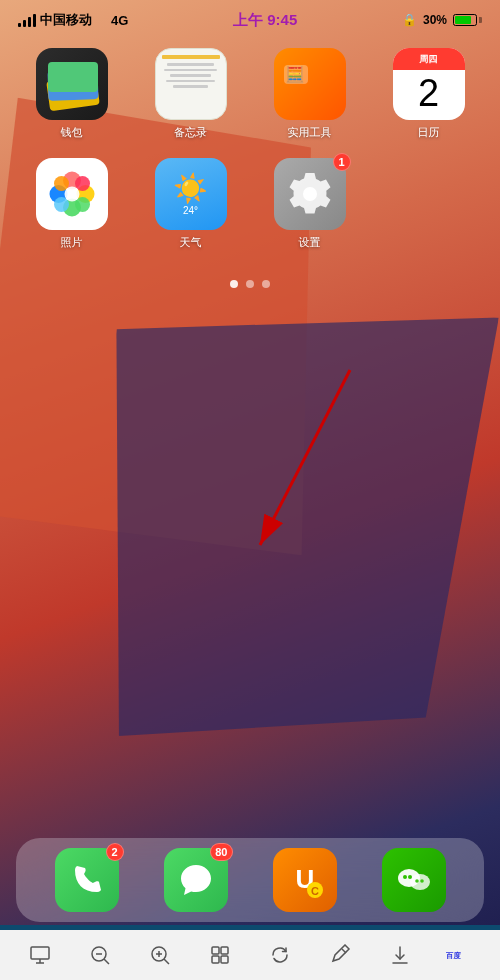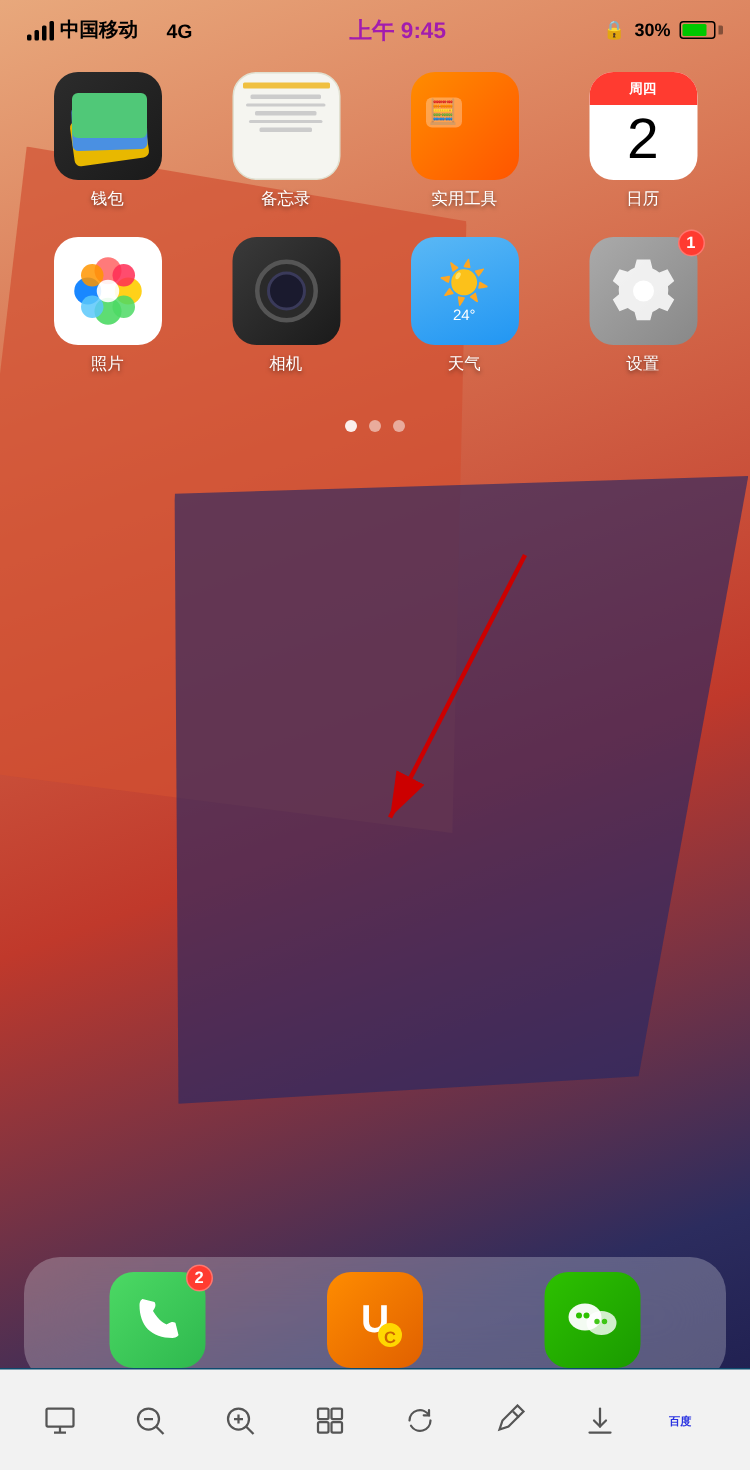--- a/index.html
+++ b/index.html
@@ -316,23 +316,23 @@
       flex-direction: column;
       align-items: center;
       position: relative;
       cursor: pointer;
     }
 
     
     .bottom-toolbar {
       position: absolute;
       bottom: 0; left: 0; right: 0;
-      height: 68px;
+      height: 55px;
       background: #f2f2f2;
-      border-top: 1px solid #0c4a6e;
+      border-top: 5px solid #0c4a6e;
       z-index: 20;
       display: flex;
       align-items: center;
       justify-content: space-around;
       padding: 0 10px;
     }
     .toolbar-icon {
       width: 28px;
       height: 28px;
       display: flex;
@@ -479,28 +479,20 @@
           <circle cx="22" cy="22" r="10" fill="#ff9500" opacity="0.85"></circle>
           <circle cx="50" cy="22" r="10" fill="#ff2d55" opacity="0.85"></circle>
           <circle cx="22" cy="50" r="10" fill="#5ac8fa" opacity="0.85"></circle>
           <circle cx="50" cy="50" r="10" fill="#4cd964" opacity="0.85"></circle>
           <circle cx="36" cy="36" r="10" fill="#fff" opacity="0.9"></circle>
         </svg>
       </div>
       <span class="app-label">照片</span>
     </div>
 
-    <div class="app-icon">
-      <div class="app-icon-img" style="background:linear-gradient(135deg,#3a3a3a,#1a1a1a);">
-        <div class="camera-lens">
-          <div class="camera-inner"></div>
-        </div>
-      </div>
-      <span class="app-label">相机</span>
-    </div>
 
 
 
     <div class="app-icon">
       <div class="app-icon-img" style="background:linear-gradient(160deg,#5ab8f5,#2196f3); flex-direction:column;">
         <span class="weather-sun">☀️</span>
         <span class="weather-temp">24°</span>
       </div>
       <span class="app-label">天气</span>
     </div>
@@ -539,20 +531,28 @@
 
     <div class="dock-app">
       <div class="dock-phone-bg">
         <div class="badge">2</div>
         <svg width="36" height="36" viewBox="0 0 36 36" xmlns="http://www.w3.org/2000/svg">
           <path d="M8 4c0 0-2 1-2 4 0 14 8 22 22 22 3 0 4-2 4-2l-2-8s-1-1-3-0.5c-1.5 0.5-3 1.5-3 1.5s-5-2-9-9c0 0 1-1.5 1.5-3s-0.5-3-0.5-3L8 4z" fill="white"></path>
         </svg>
       </div>
     </div>
 
+    <div class="dock-app">
+      <div class="dock-message-bg">
+        <div class="badge">80</div>
+        <svg width="38" height="38" viewBox="0 0 38 38" xmlns="http://www.w3.org/2000/svg">
+          <path d="M19 4C10.7 4 4 10.1 4 17.5c0 3.8 1.7 7.2 4.5 9.7L7 34l7.2-3.6A16.5 16.5 0 0 0 19 31c8.3 0 15-6.1 15-13.5S27.3 4 19 4z" fill="white"></path>
+        </svg>
+      </div>
+    </div>
 
     <div class="dock-app">
       <div class="dock-uc-bg">
         <svg width="44" height="44" viewBox="0 0 44 44" xmlns="http://www.w3.org/2000/svg">
           <text x="22" y="30" text-anchor="middle" font-size="26" font-weight="bold" fill="white" font-family="Arial">U</text>
           <circle cx="32" cy="32" r="8" fill="#ffd700"></circle>
           <text x="32" y="37" text-anchor="middle" font-size="11" font-weight="bold" fill="#cc6600" font-family="Arial">C</text>
         </svg>
       </div>
     </div>

